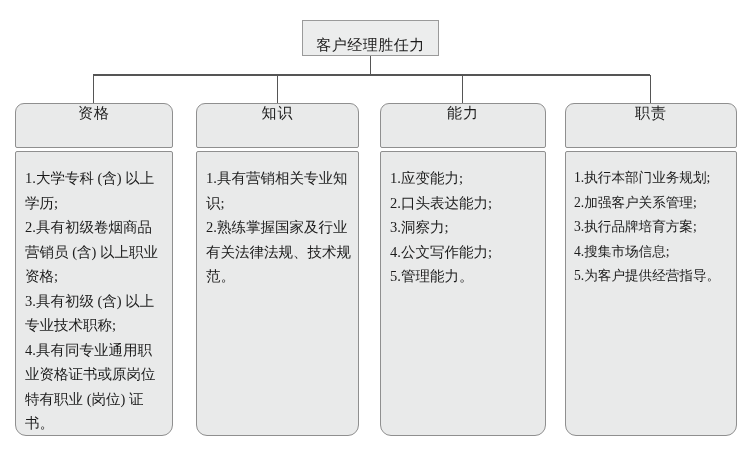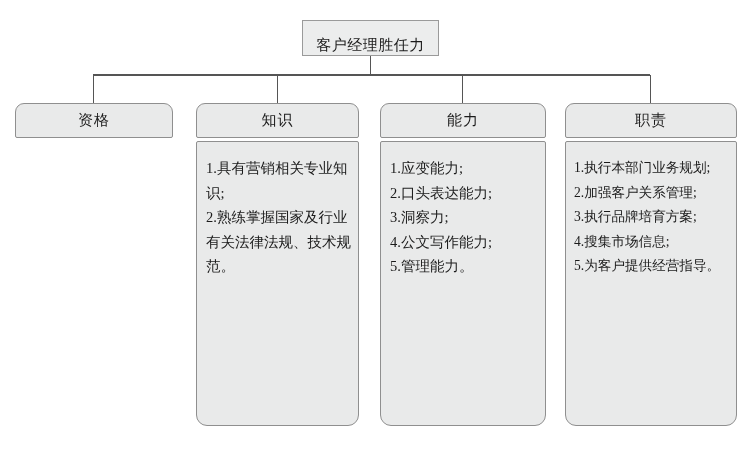--- a/index.html
+++ b/index.html
@@ -49,26 +49,26 @@
     pointer-events: none;
   }
 
   
   .column {
     position: absolute;
     top: 103px;
   }
   .col-header {
     box-sizing: border-box;
-    height: 35px;
+    height: 45px;
     background: #e9eaea;
     border: 1px solid #8f8f8f;
     border-radius: 9px 9px 2px 2px;
     display: flex;
-    align-items: center;
+    align-items: flex-start;
     justify-content: center;
     font-size: 15px;
     letter-spacing: 1px;
   }
   .col-body {
     box-sizing: border-box;
     margin-top: 3px;
     background: #e9eaea;
     border: 1px solid #8f8f8f;
     border-radius: 2px 2px 11px 11px;
@@ -127,20 +127,26 @@
       <line x1="277.5" y1="75" x2="277.5" y2="103"></line>
       <line x1="462.5" y1="75" x2="462.5" y2="103"></line>
       <line x1="650.5" y1="75" x2="650.5" y2="103"></line>
     </g>
   </svg>
 
   <div class="column" id="col-0">
     <div class="col-header">
       <span>资格</span>
     </div>
+    <div class="col-body">
+      <p style="white-space: pre-wrap;">1.大学专科 (含) 以上学历;
+2.具有初级卷烟商品营销员 (含) 以上职业资格;
+3.具有初级 (含) 以上专业技术职称;
+4.具有同专业通用职业资格证书或原岗位特有职业 (岗位) 证书。</p>
+    </div>
   </div>
 
   <div class="column" id="col-1">
     <div class="col-header">
       <span>知识</span>
     </div>
     <div class="col-body">
       <p style="white-space: pre-wrap;">1.具有营销相关专业知识;
 2.熟练掌握国家及行业有关法律法规、技术规范。</p>
     </div>

